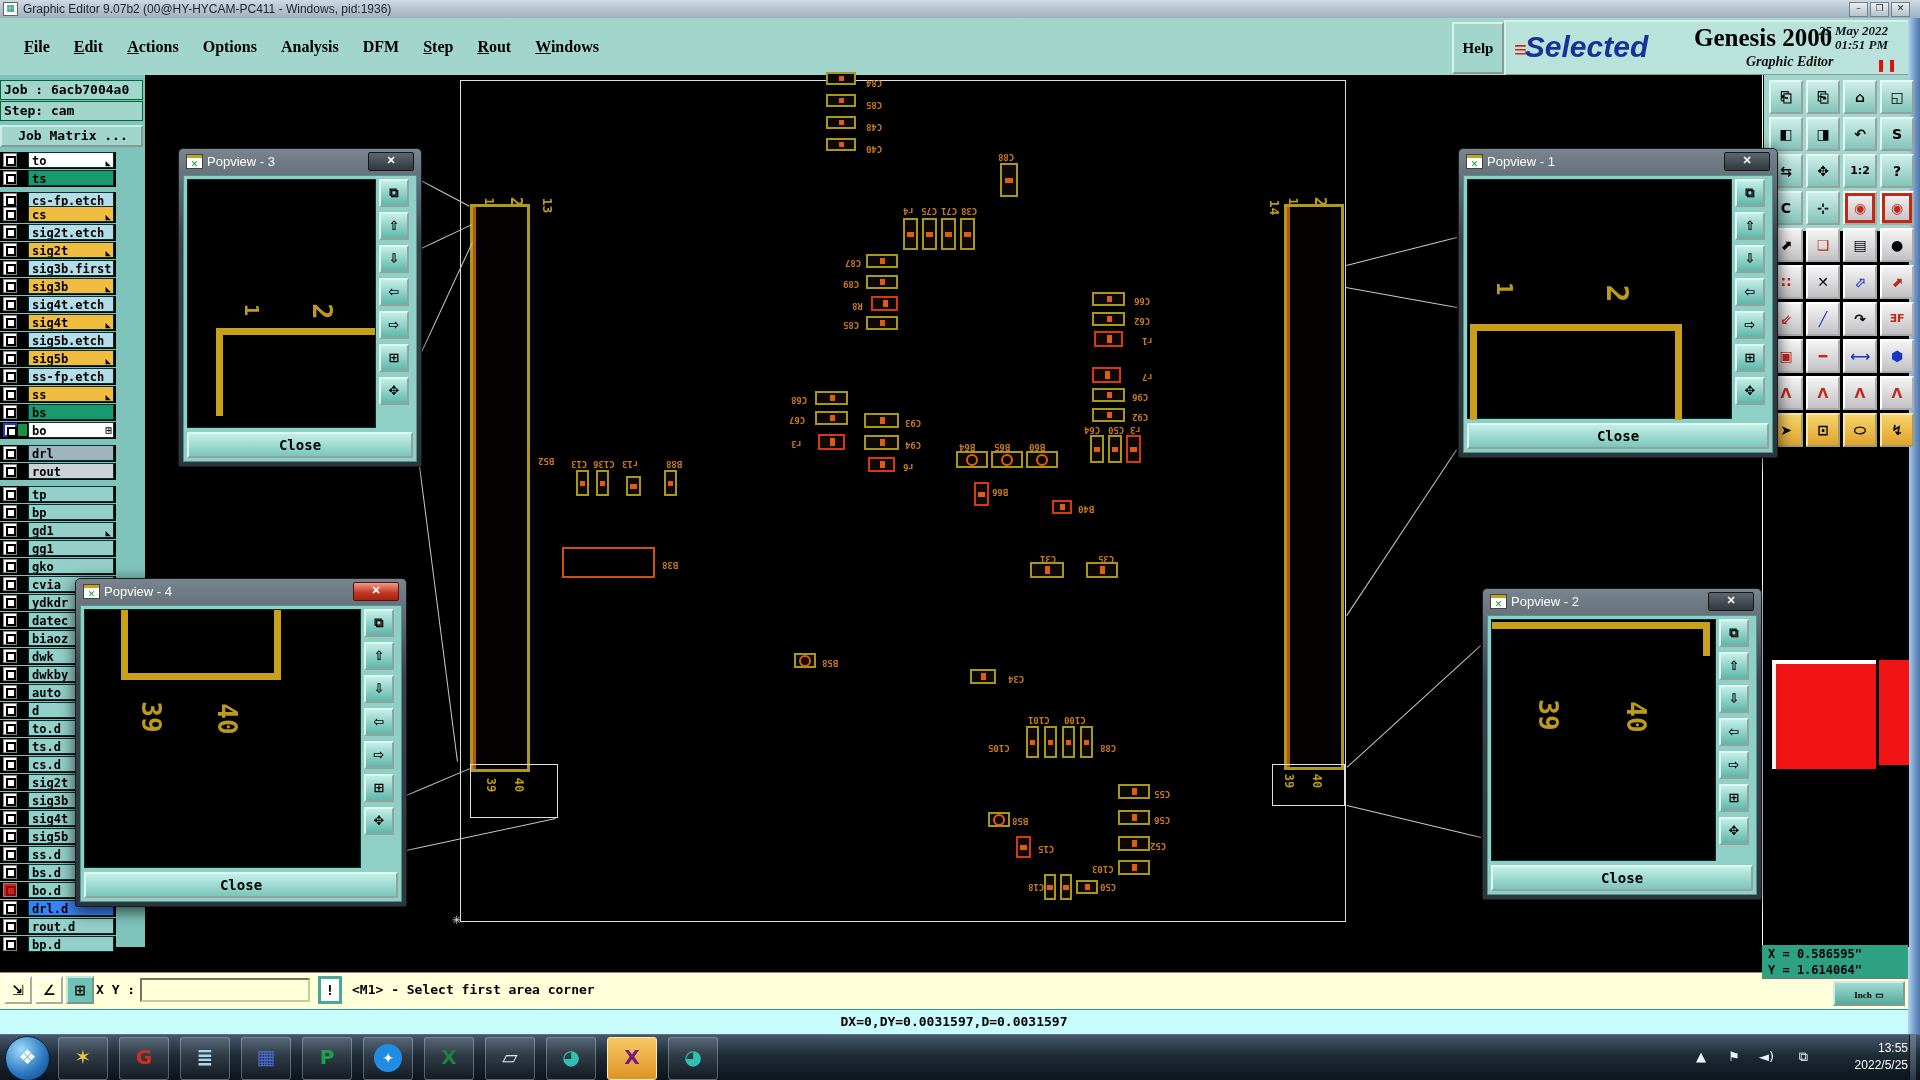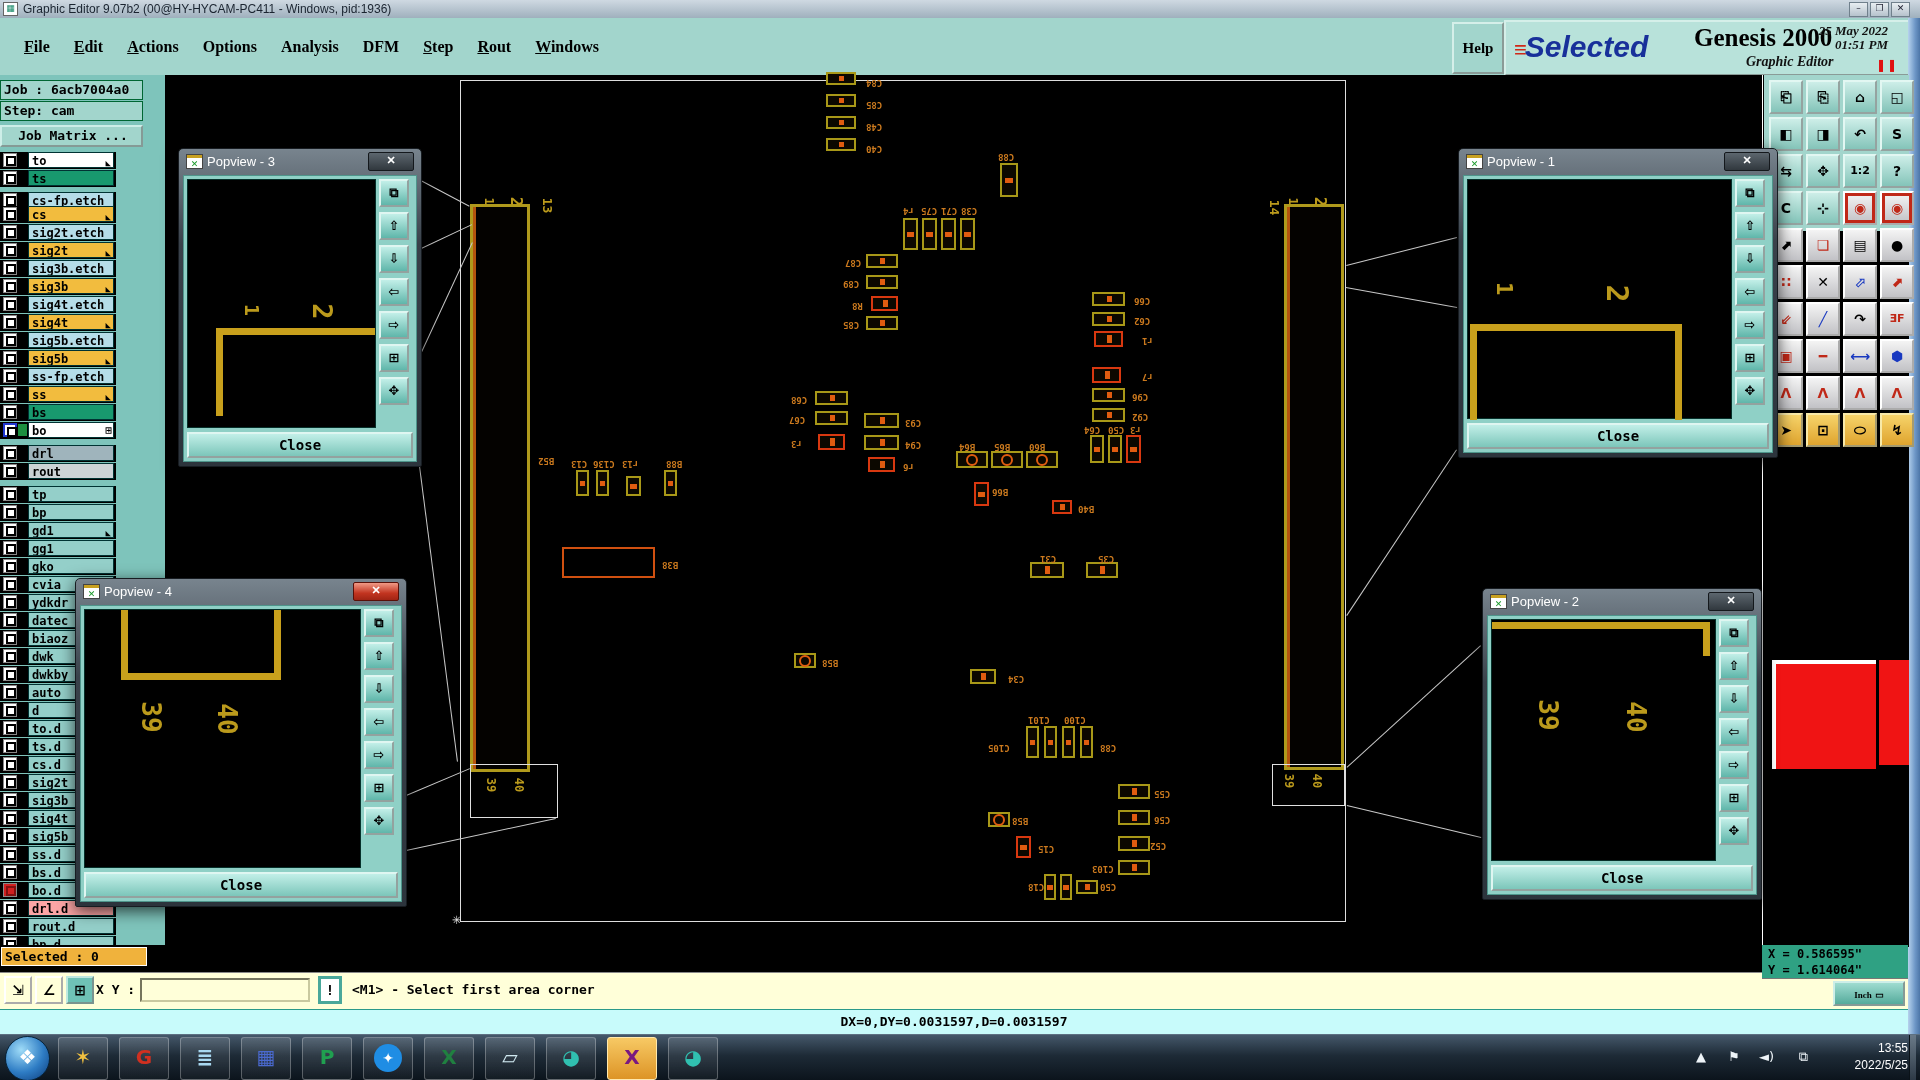--- a/index.html
+++ b/index.html
@@ -23,21 +23,21 @@
     font:bold 15px "Liberation Serif",serif;background:#a2d5cc;border:2px outset #d5efe9;}
   #brand-panel{position:absolute;left:1504px;top:2px;width:402px;height:52px;background:#b8e2da;
     border:2px outset #d5efe9;}
   #frontline-logo{position:absolute;left:8px;top:8px;font:bold italic 30px "Liberation Sans",sans-serif;color:#18309a;}
   #frontline-logo .stripes{color:#d02818;font-size:22px;letter-spacing:-2px;}
   #genesis-title{position:absolute;left:188px;top:2px;font:bold 25px "Liberation Serif",serif;color:#000;}
   #brand-sub{position:absolute;left:240px;top:32px;font:bold italic 14px "Liberation Serif",serif;color:#111;}
   #brand-date{position:absolute;right:20px;top:2px;text-align:right;font:bold italic 13px "Liberation Serif",serif;color:#111;line-height:14px;}
   #pause-icon{position:absolute;right:10px;bottom:2px;color:#e01010;font:bold 12px "DejaVu Sans",sans-serif;letter-spacing:1px;}
   
-  #left-panel{position:absolute;left:0;top:75px;width:145px;height:872px;background:#7ec4bb;z-index:10;padding-left:20px;}
+  #left-panel{position:absolute;left:0;top:75px;width:145px;height:872px;background:#7ec4bb;z-index:10;}
   .jobbox{position:absolute;left:0;width:143px;height:20px;background:#a2d5cc;border:1px solid #063;
     font:bold 13px/18px "DejaVu Sans Mono",monospace;padding-left:3px;color:#000;box-sizing:border-box;}
   #job-matrix-button{top:31px;height:22px;border:2px outset #cdeee8;line-height:18px;}
   #layer-list{position:absolute;left:0;top:0;width:145px;height:872px;}
   .layer-row{position:absolute;left:0;width:116px;height:17px;background:#000;}
   .layer-cb{position:absolute;left:3px;top:1px;width:14px;height:14px;background:#fff;border:1px solid #888;box-sizing:border-box;}
   .layer-cb i{position:absolute;left:2px;top:2px;width:6px;height:6px;border:2px solid #000;display:block;}
   .layer-cb.blue{border:2px solid #2038d0;}
   .layer-cb.red{background:#d02020;}
   .layer-cb.red i{border-color:#801010;}
@@ -459,21 +459,21 @@
         <div class="layer-row" style="top: 167px;">
           <div class="layer-cb">
             <i></i>
           </div>
           <div class="layer-name" style="background: rgb(242, 188, 62);">sig2t<span class="layer-arrow">◣</span></div>
         </div>
         <div class="layer-row" style="top: 185px;">
           <div class="layer-cb">
             <i></i>
           </div>
-          <div class="layer-name" style="background: rgb(181, 221, 232);">sig3b.etch</div>
+          <div class="layer-name" style="background: rgb(181, 221, 232);">sig3b.first</div>
         </div>
         <div class="layer-row" style="top: 203px;">
           <div class="layer-cb">
             <i></i>
           </div>
           <div class="layer-name" style="background: rgb(242, 188, 62);">sig3b<span class="layer-arrow">◣</span></div>
         </div>
         <div class="layer-row" style="top: 221px;">
           <div class="layer-cb">
             <i></i>
@@ -670,21 +670,21 @@
         <div class="layer-row" style="top: 807px;">
           <div class="layer-cb red">
             <i></i>
           </div>
           <div class="layer-name" style="background: rgb(148, 207, 201);">bo.d</div>
         </div>
         <div class="layer-row" style="top: 825px;">
           <div class="layer-cb">
             <i></i>
           </div>
-          <div class="layer-name" style="background: #fca5a5;">drl.d</div>
+          <div class="layer-name" style="background: #3b82f6;">drl.d</div>
         </div>
         <div class="layer-row" style="top: 843px;">
           <div class="layer-cb">
             <i></i>
           </div>
           <div class="layer-name" style="background: rgb(148, 207, 201);">rout.d</div>
         </div>
         <div class="layer-row" style="top: 861px;">
           <div class="layer-cb">
             <i></i>
@@ -736,23 +736,20 @@
         <div class="tb y" style="left: 6px; top: 338px;">➤</div>
         <div class="tb y" style="left: 43px; top: 338px;">⊡</div>
         <div class="tb y" style="left: 80px; top: 338px;">⬭</div>
         <div class="tb y" style="left: 117px; top: 338px;">↯</div>
       </div>
     <div id="swatch-red-1"></div>
     <div id="swatch-red-2"></div>
   </div>
   <div id="right-strip"></div>
 
-  <div id="sel-strip">
-    <div id="selected-badge">Selected : 0</div>
-  </div>
   <div id="command-bar">
     <span id="cmd-icons"><div class="cmd-icon" style="left: 4px;">⇲</div><div class="cmd-icon" style="left: 35px;">∠</div><div class="cmd-icon teal" style="left: 66px;">⊞</div></span>
     <span id="xy-label">X Y :</span>
     <input id="xy-input" value="" style="">
     <span id="alert-button">!</span>
     <span id="cmd-message">&lt;M1&gt; - Select first area corner</span>
   </div>
   <div id="status-bar">
     <div id="status-text">DX=0,DY=0.0031597,D=0.0031597</div>
   </div>

